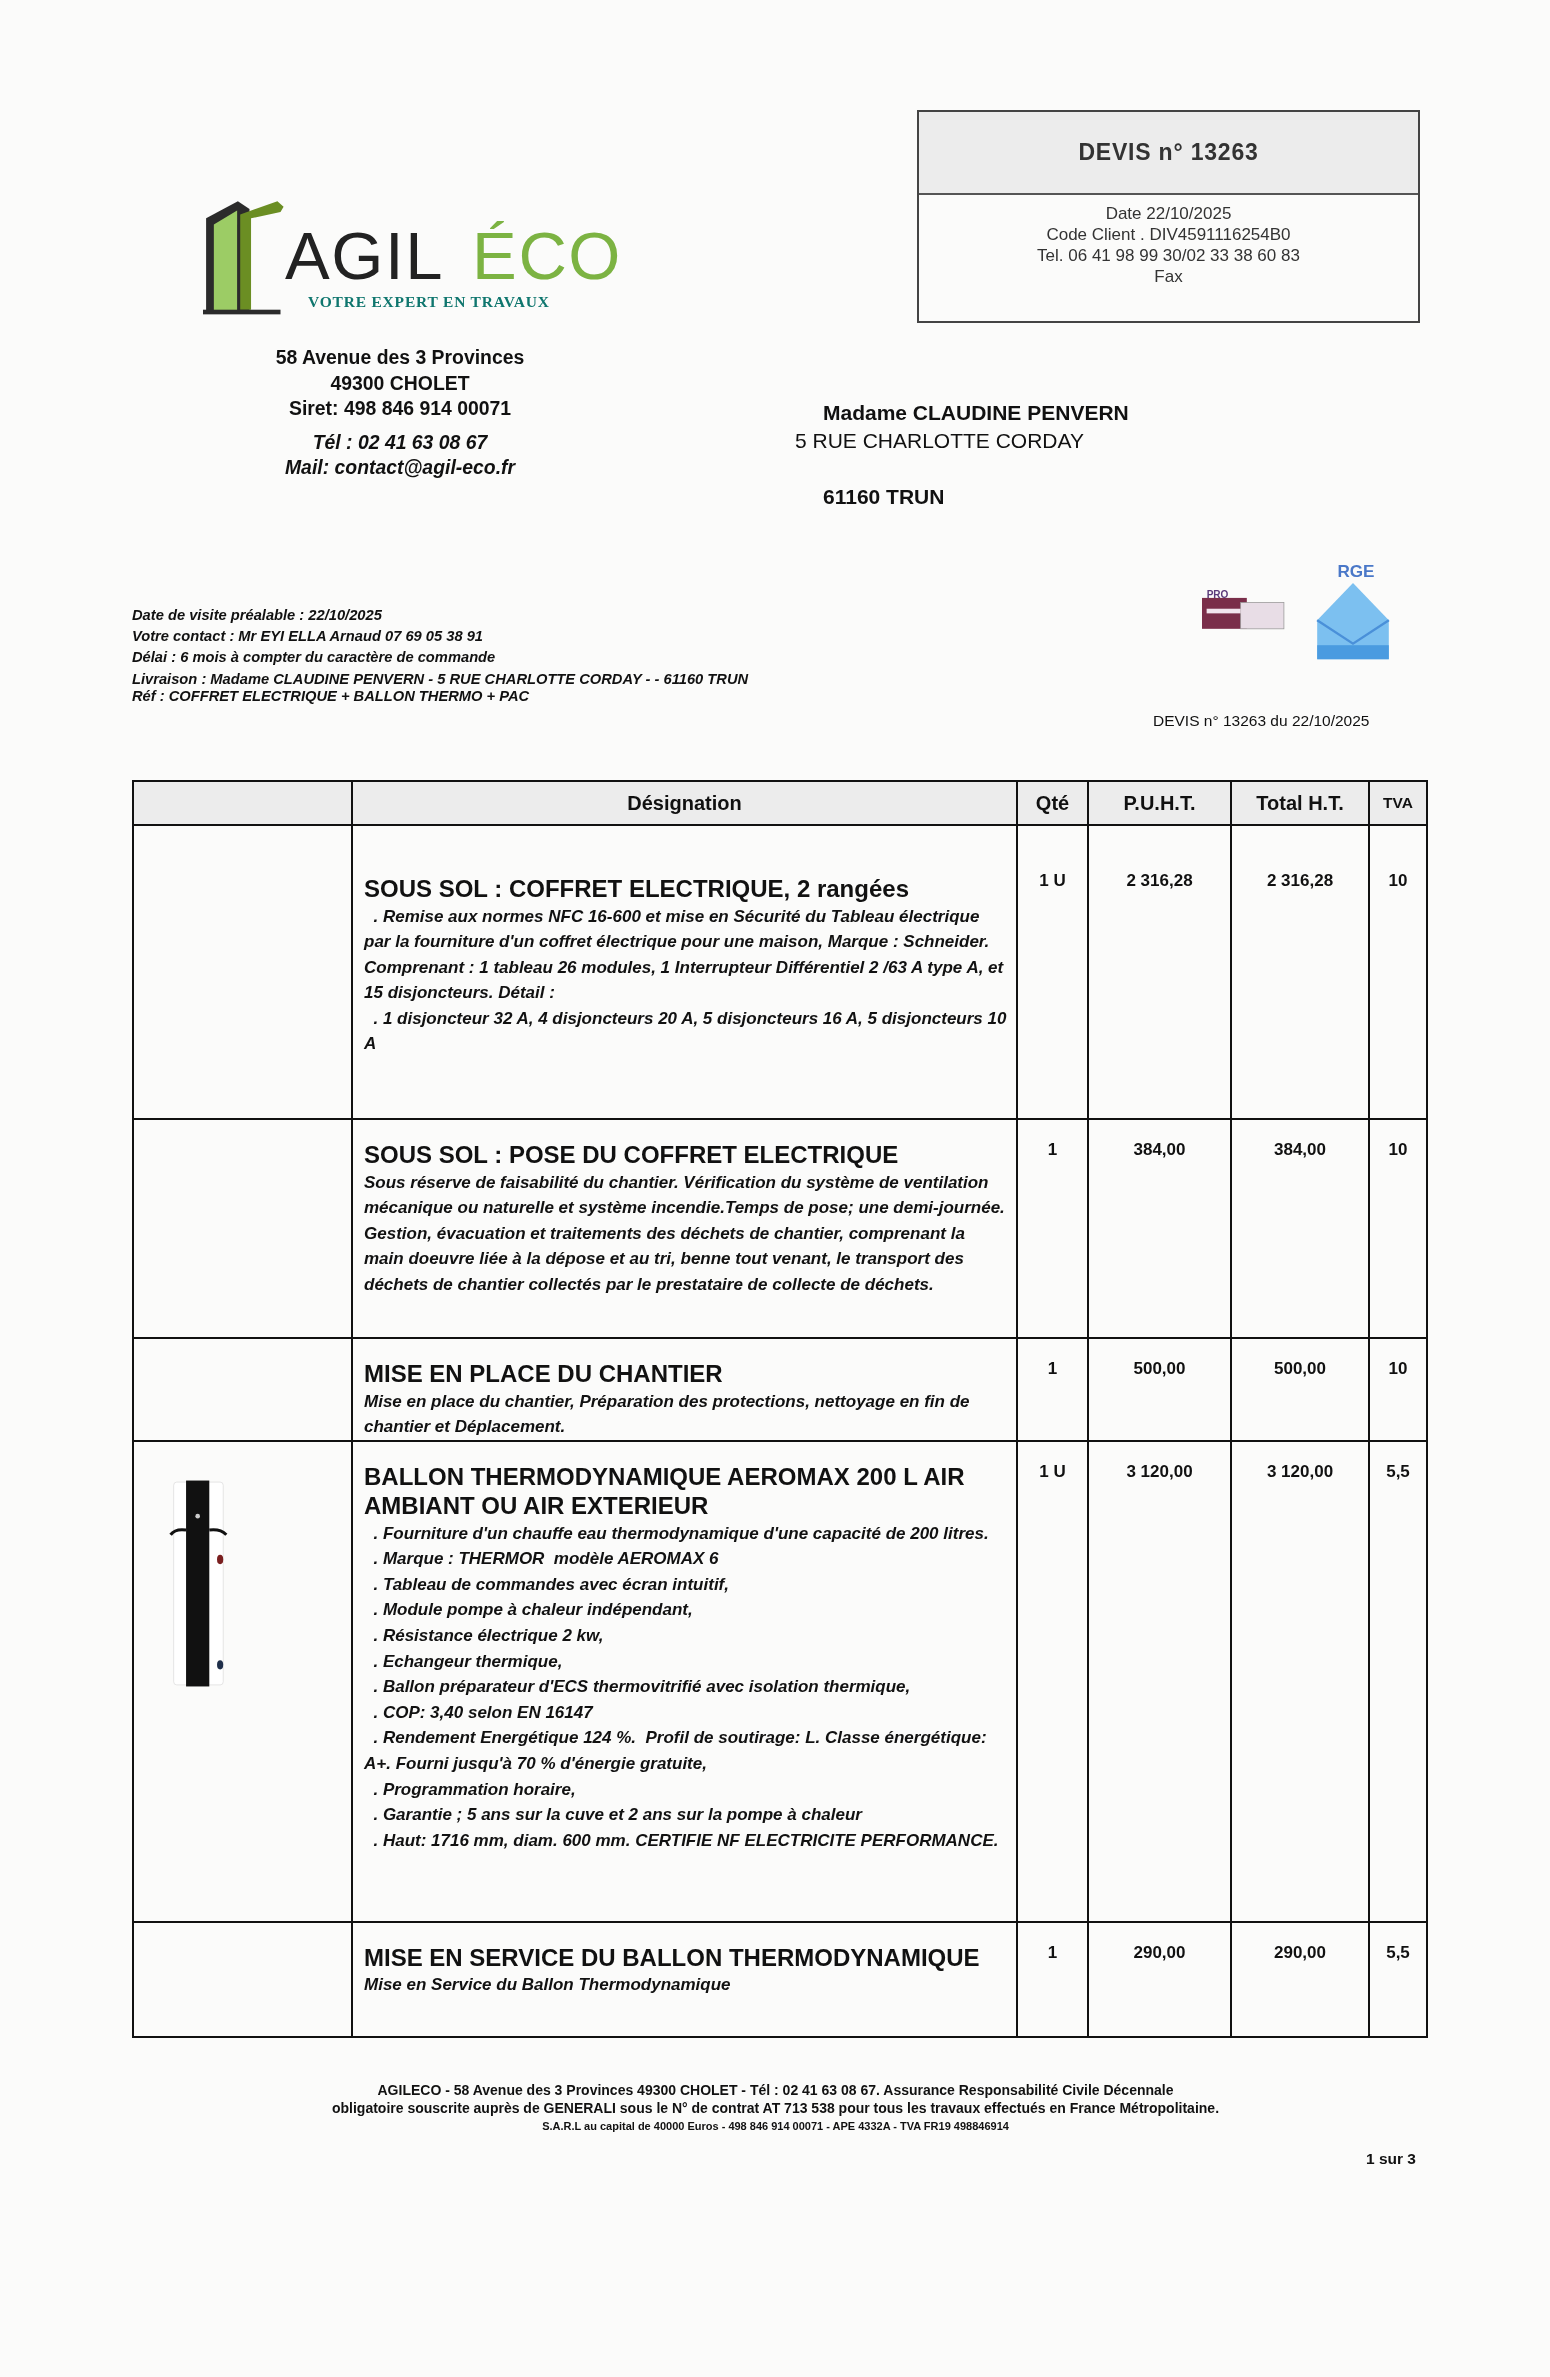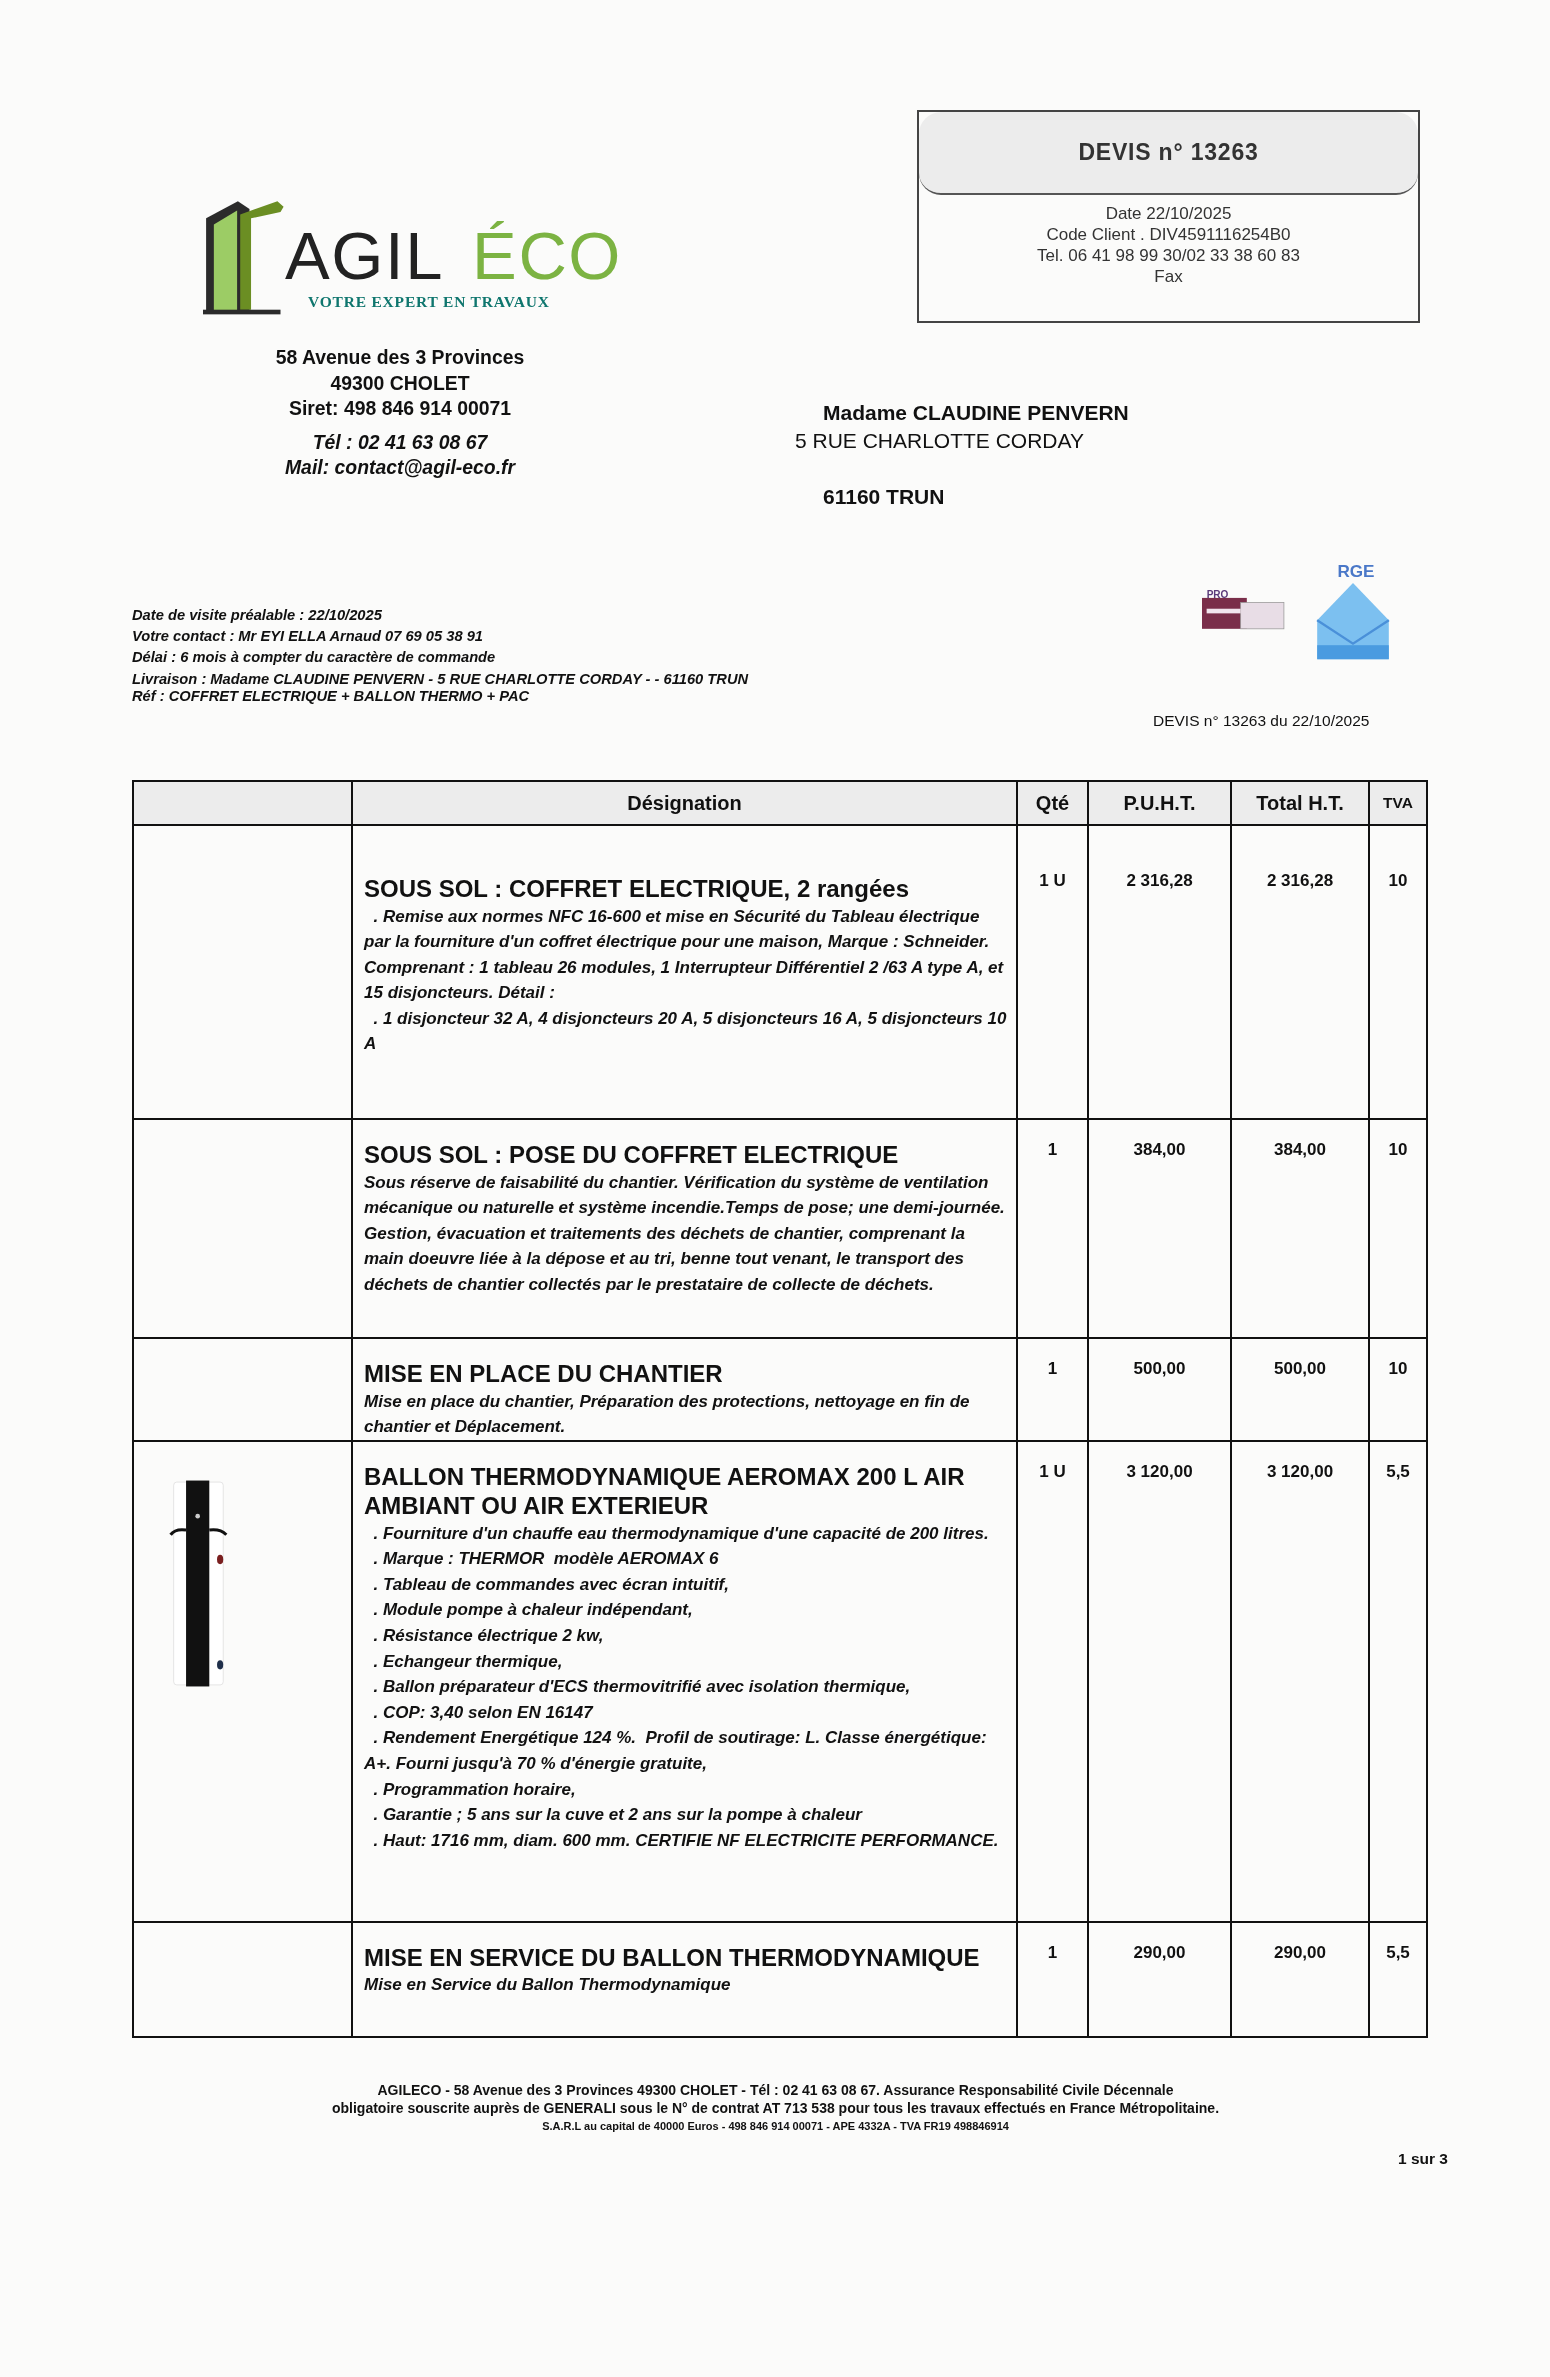--- a/index.html
+++ b/index.html
@@ -2,21 +2,21 @@
 <html style="font-size:12.4px"><head>
 <meta charset="utf-8">
 <style>
   html, body { margin:0; padding:0; }
   body { width:1550px; height:2377px; background:#f7f7f6; position:relative; font-family:"Liberation Sans", sans-serif; color:#111; overflow:hidden; }
   .page { position:absolute; left:0; top:0; width:1550px; height:2377px; background:#fbfbfa; }
   .abs { position:absolute; }
 
   
   .devis-box { left:917px; top:110px; width:503px; height:213px; border:2.3px solid #444; box-sizing:border-box; }
-  .devis-box .top { height:81px; background:#ececec; border-bottom:2.3px solid #555; display:flex; align-items:center; justify-content:center; font-size:23px; font-weight:bold; color:#333; letter-spacing:0.8px;border-radius:22px; }
+  .devis-box .top { height:81px; background:#ececec; border-bottom:2.3px solid #555; display:flex; align-items:center; justify-content:center; font-size:23px; font-weight:bold; color:#333; letter-spacing:0.8px; }
   .devis-box .info { text-align:center; font-size:17px; color:#333; line-height:21px; padding-top:7.8px; }
 
   
   .logo { left:203px; top:195px; width:403px; height:124px; }
   .logo-word { left:285px; top:221px; font-size:67px; font-weight:normal; letter-spacing:1.6px; color:#222; line-height:70px; }
   .logo-word .eco { color:#7cb342;margin-left:28px; }
   .logo-tag { left:308px; top:293px; font-size:15.5px; font-weight:bold; color:#0f766e; letter-spacing:0.8px;font-family:Liberation Serif, serif; }
 
   .company { left:210px; top:345px; width:380px; text-align:center; font-size:19.4px; font-weight:bold; line-height:25.6px; }
   .company .it { font-style:italic; }
@@ -39,21 +39,21 @@
   .tbl td.desc { padding:20px 7.8px 0 11px; }
   .tbl td.img { position:relative; }
   .item-title { font-size:24px; font-weight:bold; line-height:29.5px; }
   .item-body { font-style:italic; font-weight:bold; font-size:17px; line-height:25.6px; }
   .item-body div { white-space:pre-wrap; }
 
   .boiler { position:absolute; left:35px; top:37px; width:62px; height:209px; }
 
   .footer { left:233px; top:2081px; width:1085px; text-align:center; font-size:14px; font-weight:bold; line-height:18px; }
   .footer .small { font-size:11px; }
-  .pagenum { left:1366px; top:2150px; font-size:15.5px; font-weight:bold;margin-left:32px; }
+  .pagenum { left:1366px; top:2150px; font-size:15.5px; font-weight:bold; }
 </style>
 </head>
 <body>
 
 <div class="page">
 
   <svg class="abs logo" viewBox="0 0 520 160">
     <path d="M4 150 L4 30 L45 8 L60 18 L60 150 Z" fill="#2b2b2b"></path>
     <path d="M14 150 L14 38 L44 20 L44 150 Z" fill="#9ccc65"></path>
     <path d="M48 148 L48 25 L96 8 L104 15 L100 22 L62 30 L62 148 Z" fill="#6b8e23"></path>

